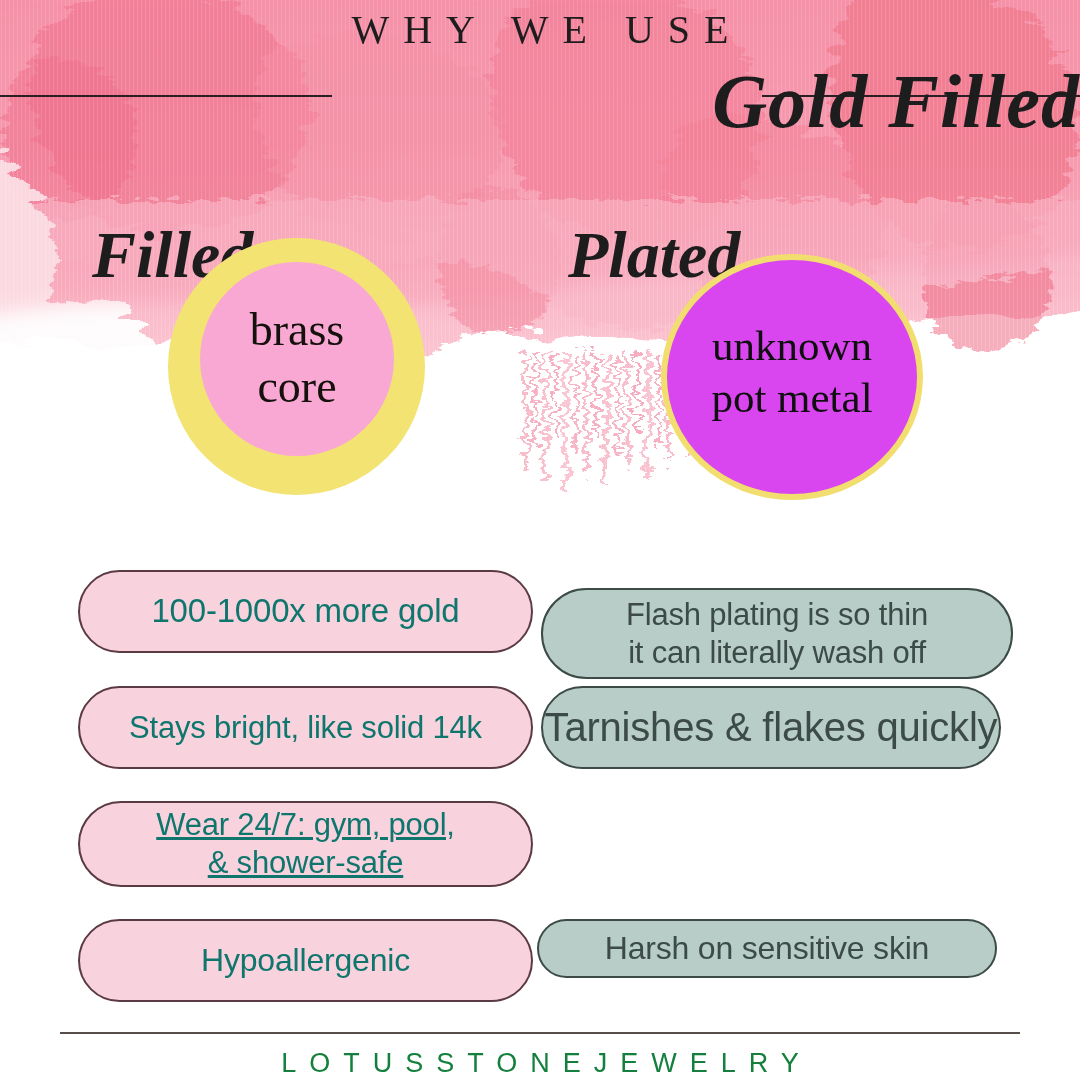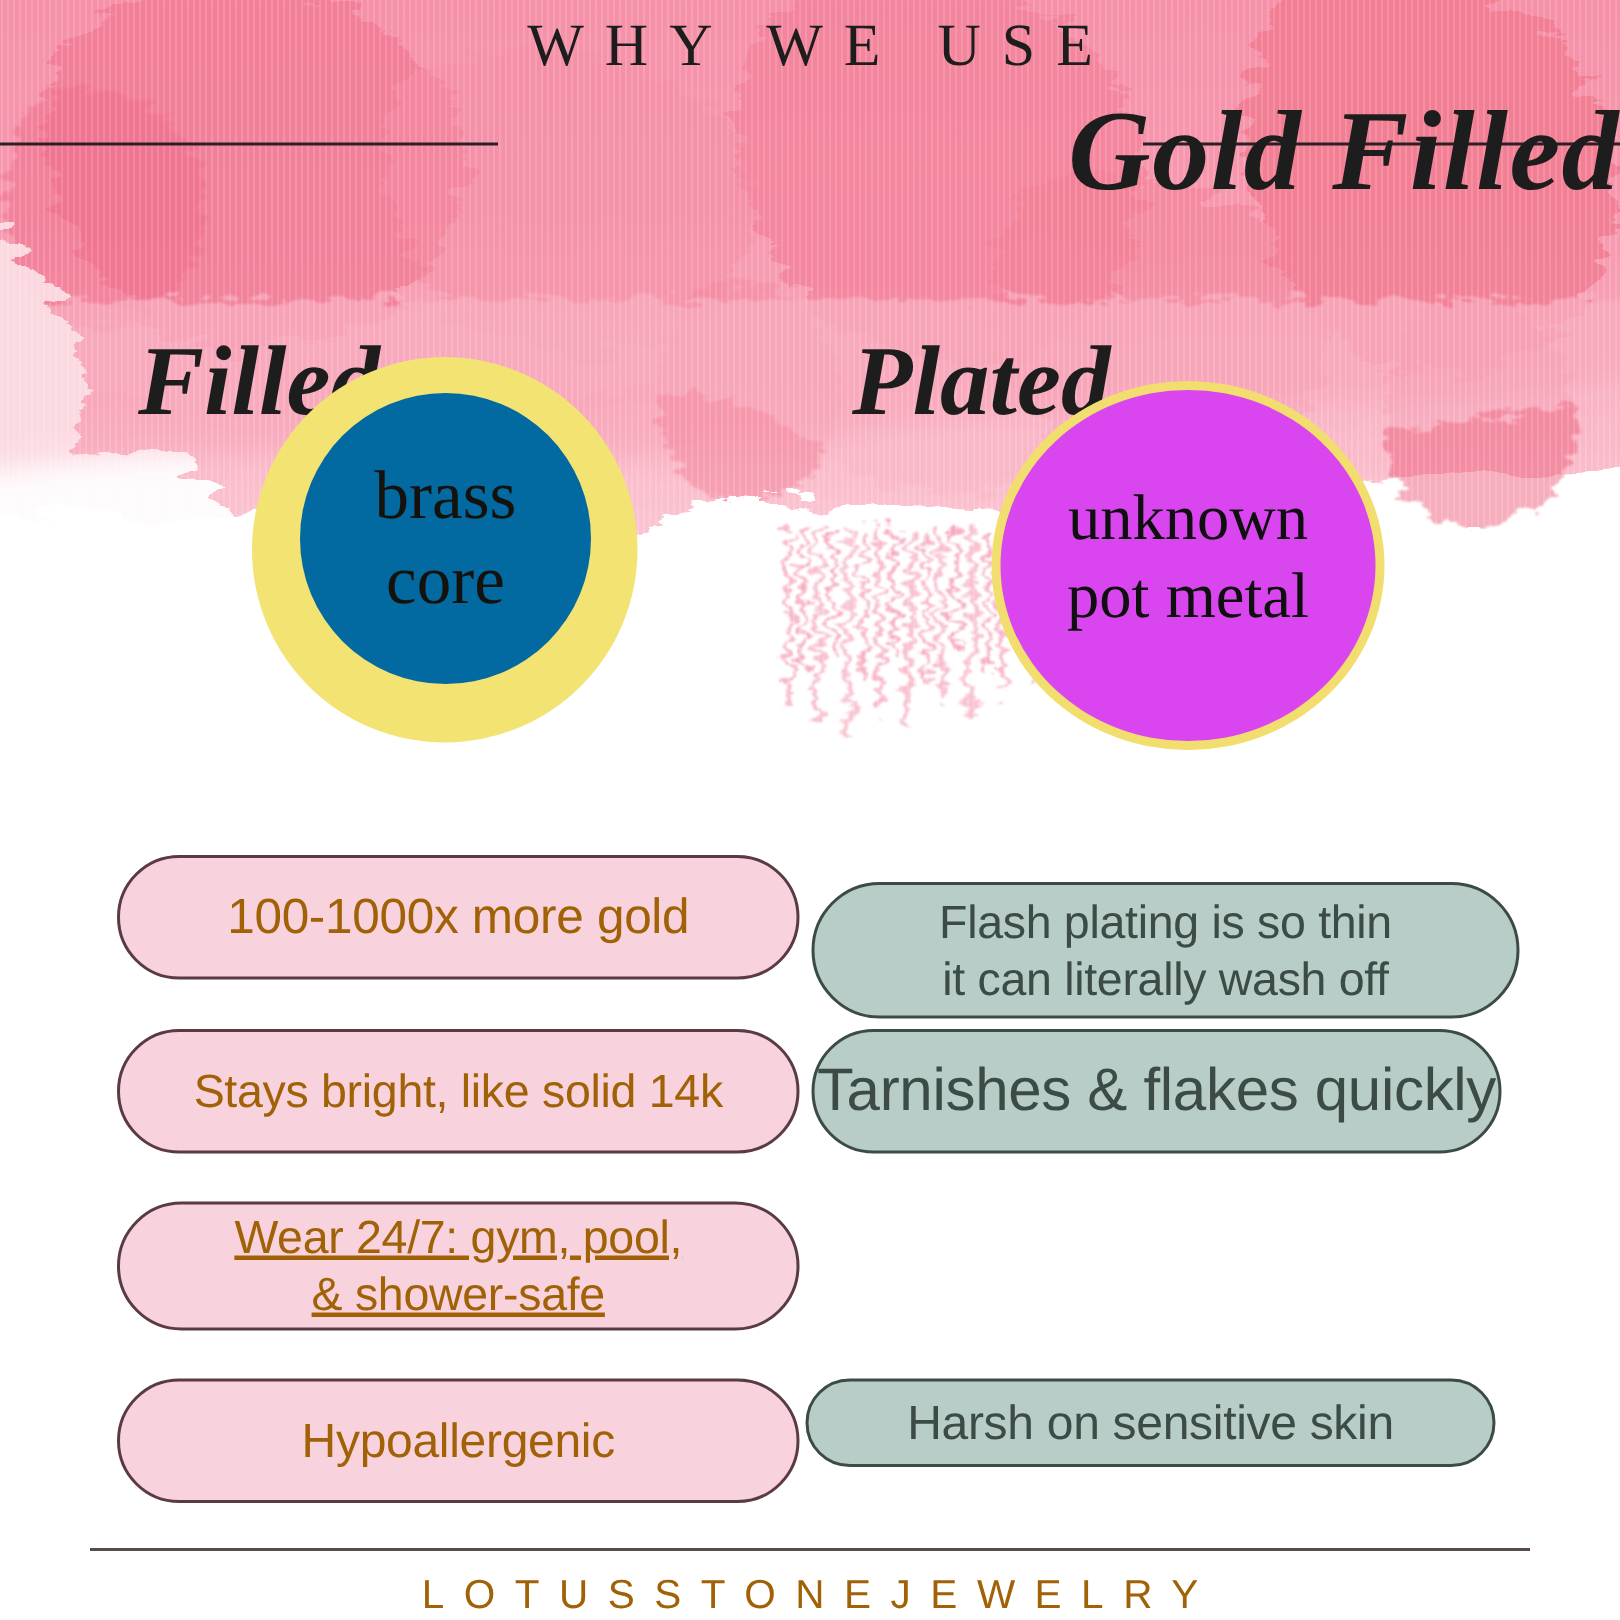--- a/index.html
+++ b/index.html
@@ -104,21 +104,21 @@
     left: 168px; top: 238px;
     width: 257px; height: 257px;
     border-radius: 50%;
     background: #f2e372;
   }
   .circle-inner-filled {
     position: absolute;
     left: 200px; top: 262px;
     width: 194px; height: 194px;
     border-radius: 50%;
-    background: #0369a1;
+    background: #f9a8d4;
     display: flex;
     align-items: center;
     justify-content: center;
   }
   .circle-inner-filled .ctext {
     font-family: "Liberation Serif", serif;
     font-size: 46px;
     color: #15110d;
     text-align: center;
     line-height: 1.25;
@@ -155,21 +155,21 @@
     justify-content: center;
     text-align: center;
     border-radius: 999px;
     font-family: "Liberation Sans", sans-serif;
     line-height: 1.22;
     letter-spacing: -0.2px;
   }
   .pill.pink {
     background: #f8d3dd;
     border: 2px solid #5b3b43;
-    color: #a16207;
+    color: #0f766e;
   }
   .pill.green {
     background: #b8cdc8;
     border: 2px solid #3c4b46;
     color: #3c4b46;
   }
 
   
   .footer-rule {
     position: absolute;
@@ -179,21 +179,21 @@
   }
   .brand {
     position: absolute;
     left: 0; top: 1048px;
     width: 1080px;
     text-align: center;
     font-family: "Liberation Sans", sans-serif;
     font-size: 27px;
     letter-spacing: 13px;
     text-indent: 13px;
-    color: #a16207;
+    color: #15803d;
   }
 </style>
 </head>
 <body>
 
 <div id="canvas">
 
   <div class="wc-wrap">
     <svg class="wc-svg" width="1080" height="520" viewBox="0 0 1080 520" xmlns="http://www.w3.org/2000/svg">
       <defs>

